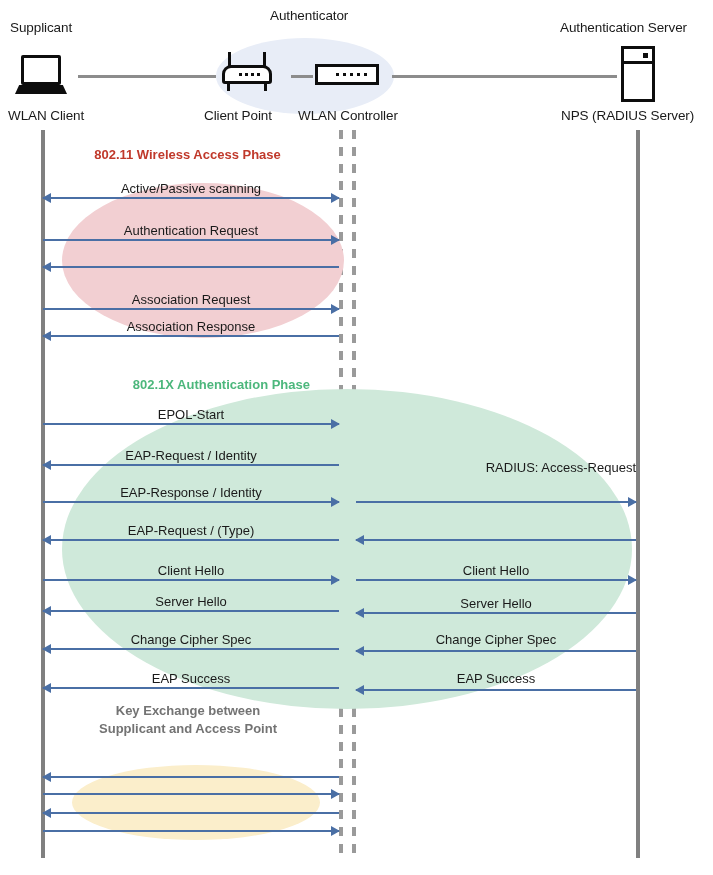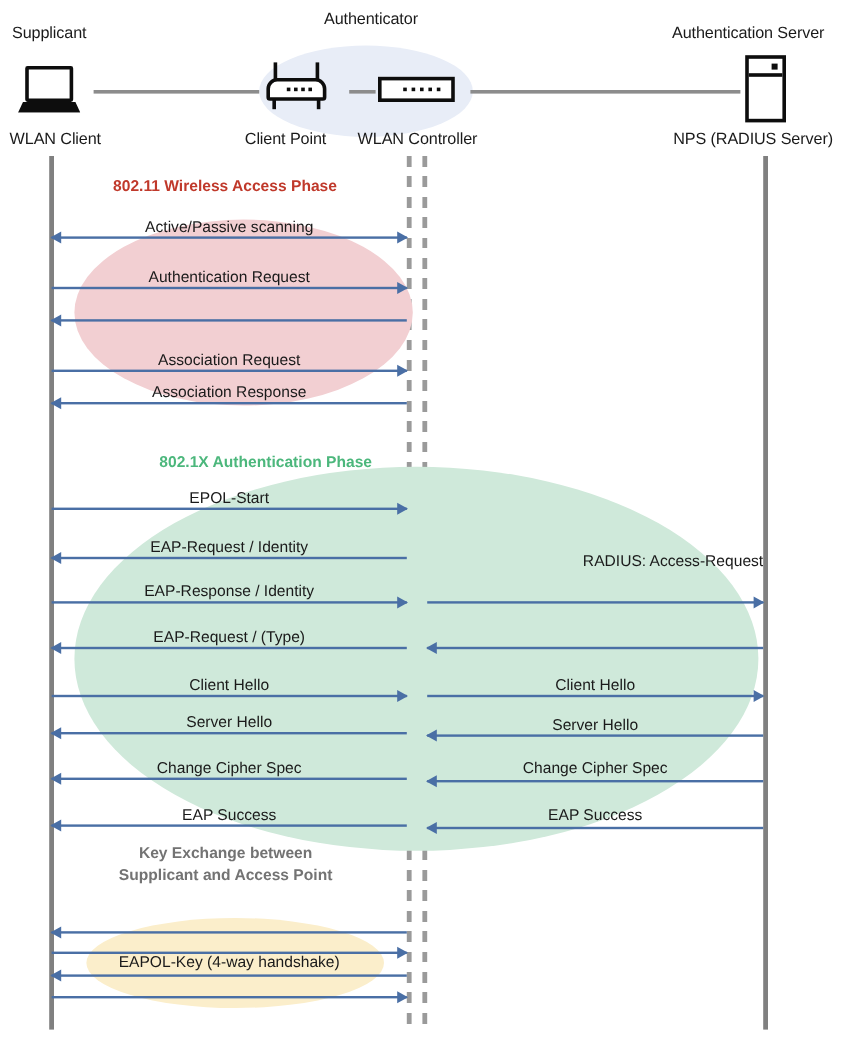--- a/index.html
+++ b/index.html
@@ -294,17 +294,16 @@
   <div class="msg-label" style="left:356px; top:632px; width:280px;">Change Cipher Spec</div>
   <div class="arrow to-left" style="left:356px; top:650px; width:280px;"></div>
 
   <div class="msg-label" style="left:41px; top:671px; width:300px;">EAP Success</div>
   <div class="arrow to-left" style="left:43px; top:687px; width:296px;"></div>
   <div class="msg-label" style="left:356px; top:671px; width:280px;">EAP Success</div>
   <div class="arrow to-left" style="left:356px; top:689px; width:280px;"></div>
 
   <div class="arrow to-left" style="left:43px; top:776px; width:296px;"></div>
   <div class="arrow to-right" style="left:43px; top:793px; width:296px;"></div>
-  <div class="msg-label" style="left:41px; top:794px; width:300px;">EAPOL-Key (4-way handshake)</div>
   <div class="arrow to-left" style="left:43px; top:812px; width:296px;"></div>
   <div class="arrow to-right" style="left:43px; top:830px; width:296px;"></div>
 
 </div>
 
 </body></html>

